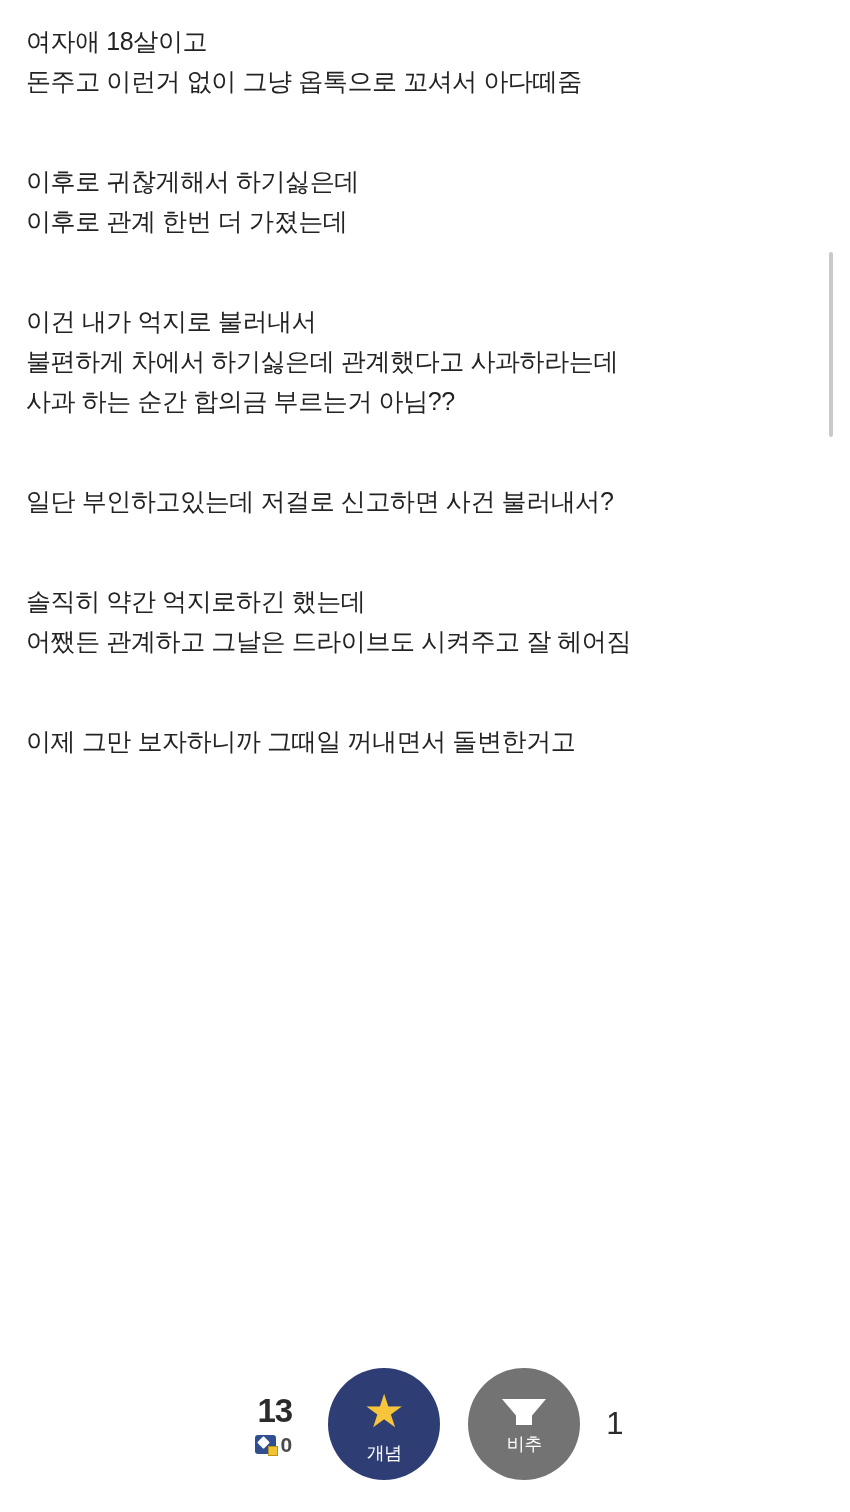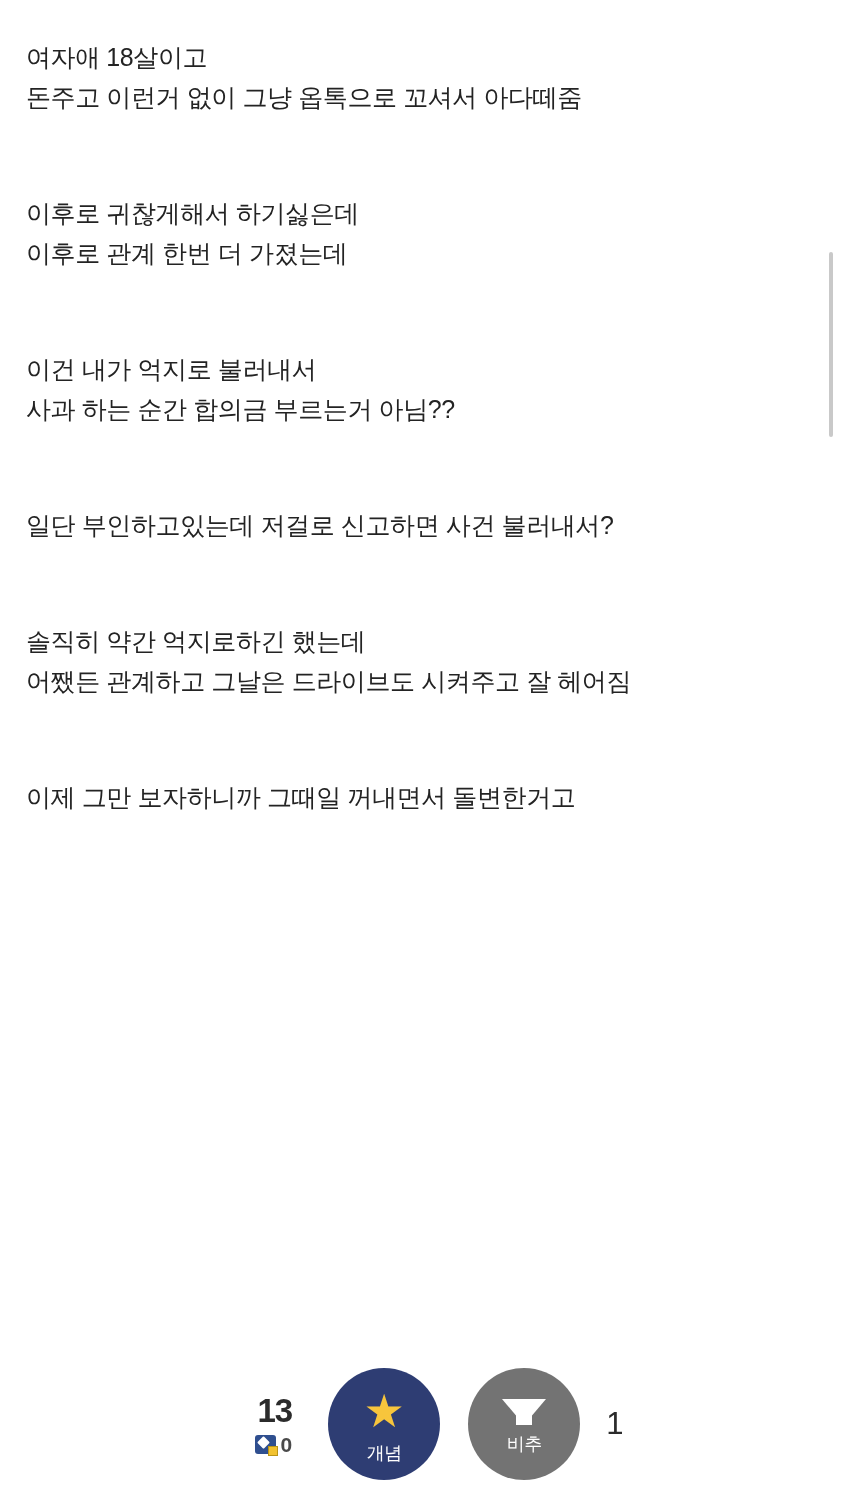--- a/index.html
+++ b/index.html
@@ -15,21 +15,21 @@
     font-family: "Liberation Sans", "DejaVu Sans", sans-serif;
     color: #1b1b1b;
     overflow: hidden;
   }
 
   .post-body {
     padding: 22px 26px 0 26px;
   }
 
   .para {
-    margin: 16px 0 30px 0;
+    margin: 0 0 30px 0;
   }
 
   .line {
     font-size: 25px;
     line-height: 1.52;
     letter-spacing: -0.4px;
     color: #232323;
     white-space: pre-wrap;
     margin: 0 0 2px 0;
   }
@@ -199,20 +199,21 @@
 
   <div class="para">
     <p class="line">이후로 귀찮게해서 하기싫은데</p>
     <p class="line">이후로 관계 한번 더 가졌는데</p>
   </div>
 
   <div class="spacer-lg"></div>
 
   <div class="para">
     <p class="line">이건 내가 억지로 불러내서</p>
+    <p class="line">불편하게 차에서 하기싫은데 관계했다고 사과하라는데</p>
     <p class="line">사과 하는 순간 합의금 부르는거 아님??</p>
   </div>
 
   <div class="spacer-lg"></div>
 
   <div class="para">
     <p class="line">일단 부인하고있는데 저걸로 신고하면 사건 불러내서?</p>
   </div>
 
   <div class="spacer-lg"></div>

